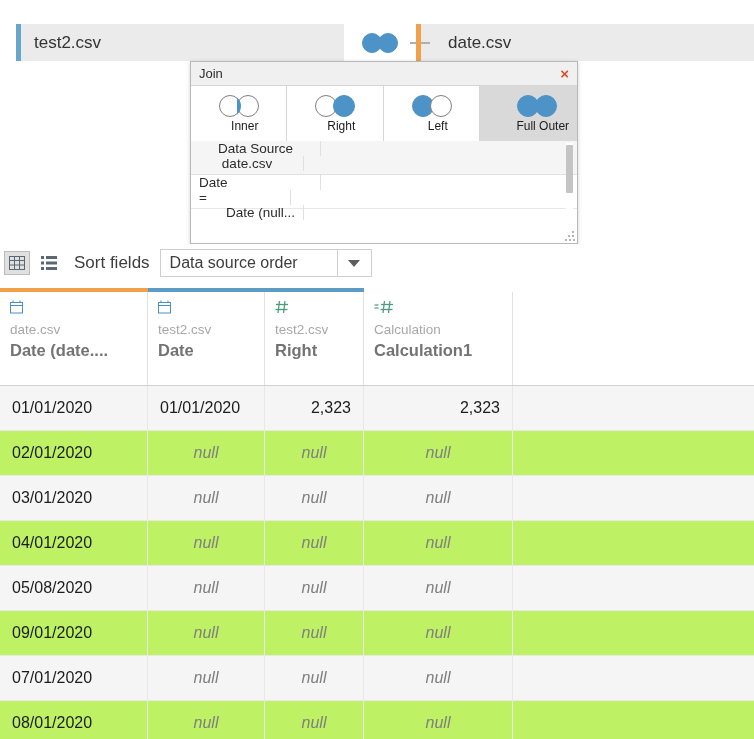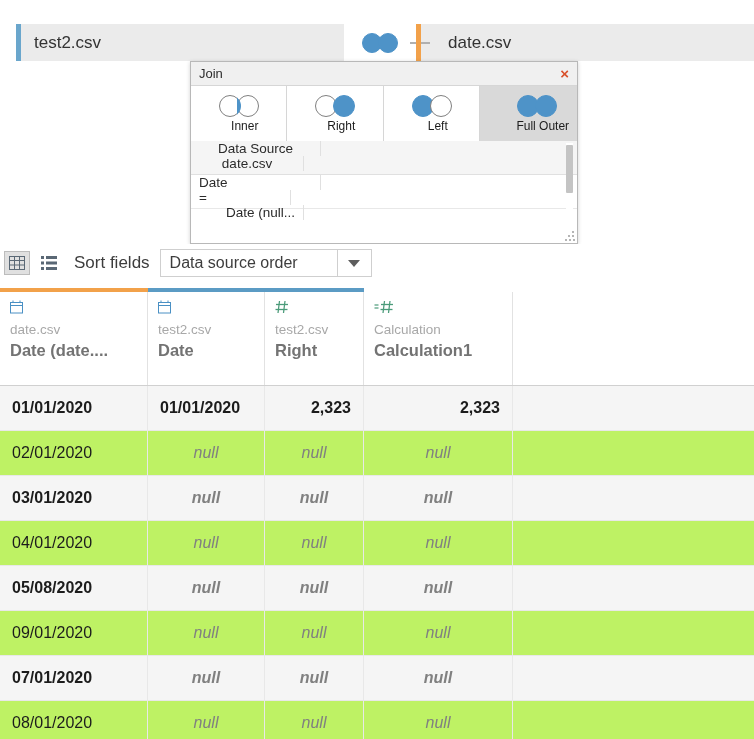--- a/index.html
+++ b/index.html
@@ -196,21 +196,21 @@
   .col-type-icon.date { color: #4a90c4; }
   .col-source {
     font-size: 13.5px; color: #a8a8a8; margin-bottom: 4px;
     white-space: nowrap; overflow: hidden;
   }
   .col-title {
     font-size: 16.5px; font-weight: bold; color: #737373;
     white-space: nowrap; overflow: hidden;
   }
   .grid-row { display: flex; height: 45px; }
-  .grid-row.odd { background: #f5f5f5; font-weight: bold; }
+  .grid-row.odd { background: #f5f5f5; }
   .grid-row.even { background: #bef264; }
   .cell {
     border-right: 1px solid #e8e8e8;
     border-bottom: 1px solid #e8e8e8;
     display: flex; align-items: center;
     padding: 0 12px; font-size: 16px; color: #1c1c1c;
     overflow: hidden;
   }
   .cell.num { justify-content: flex-end; }
   .cell.null-val {

